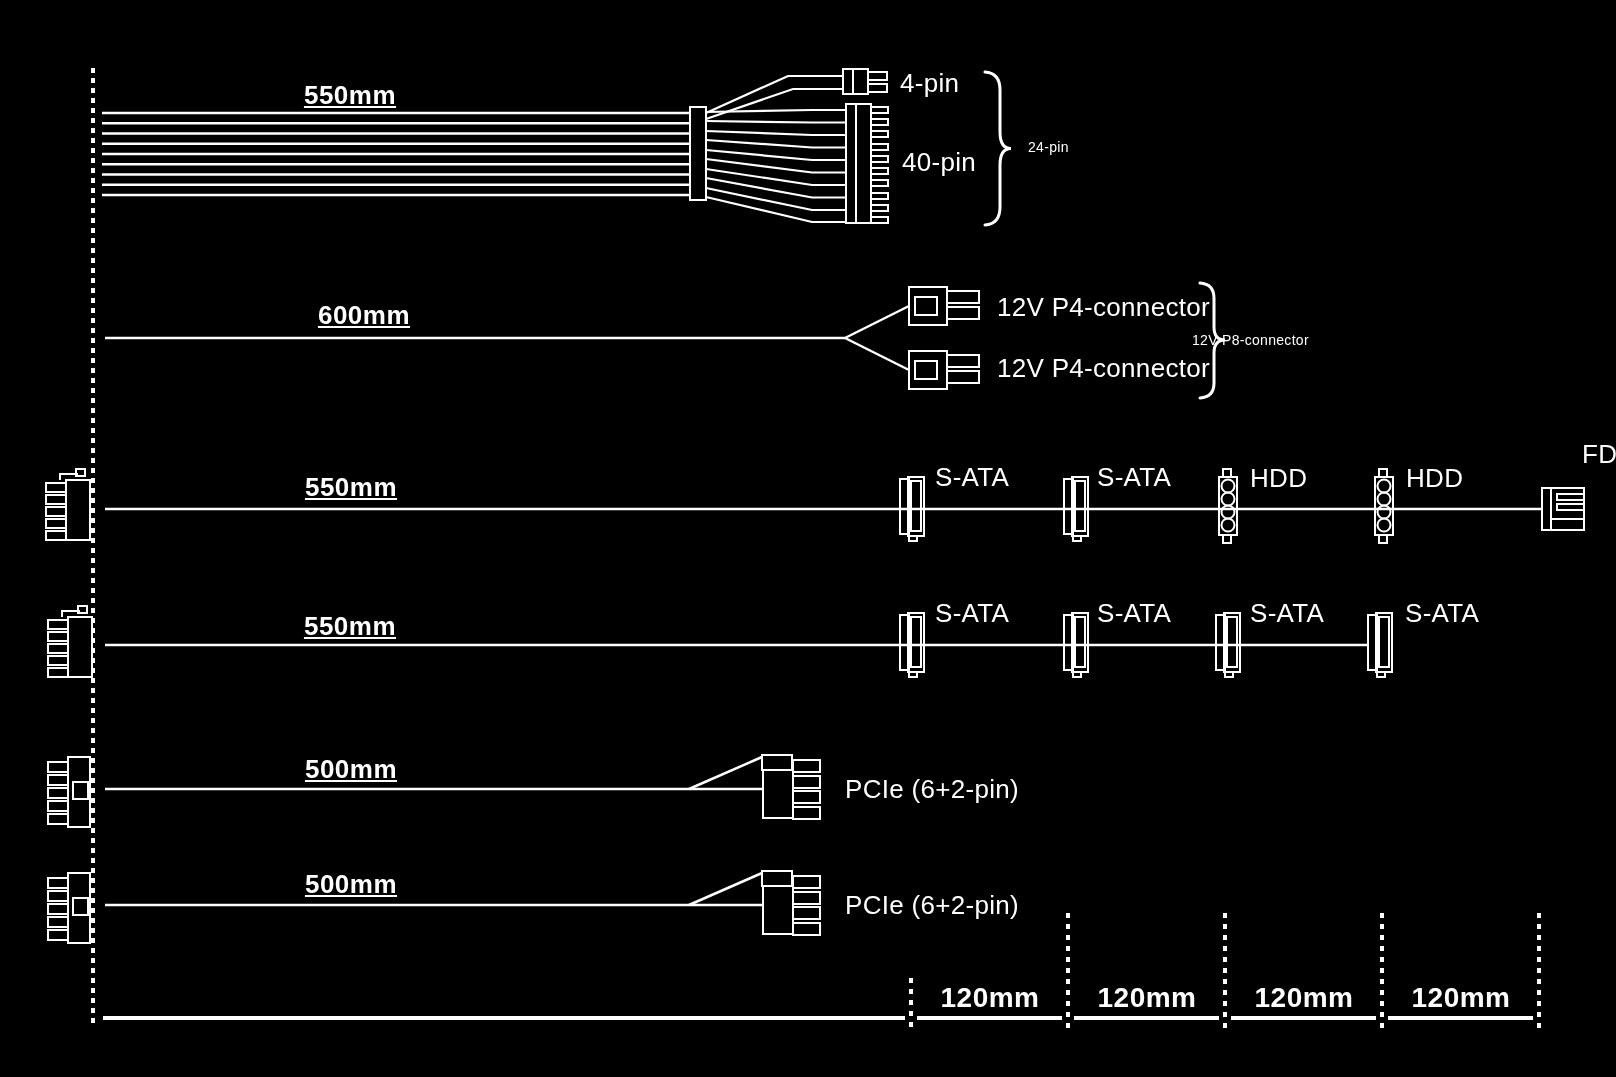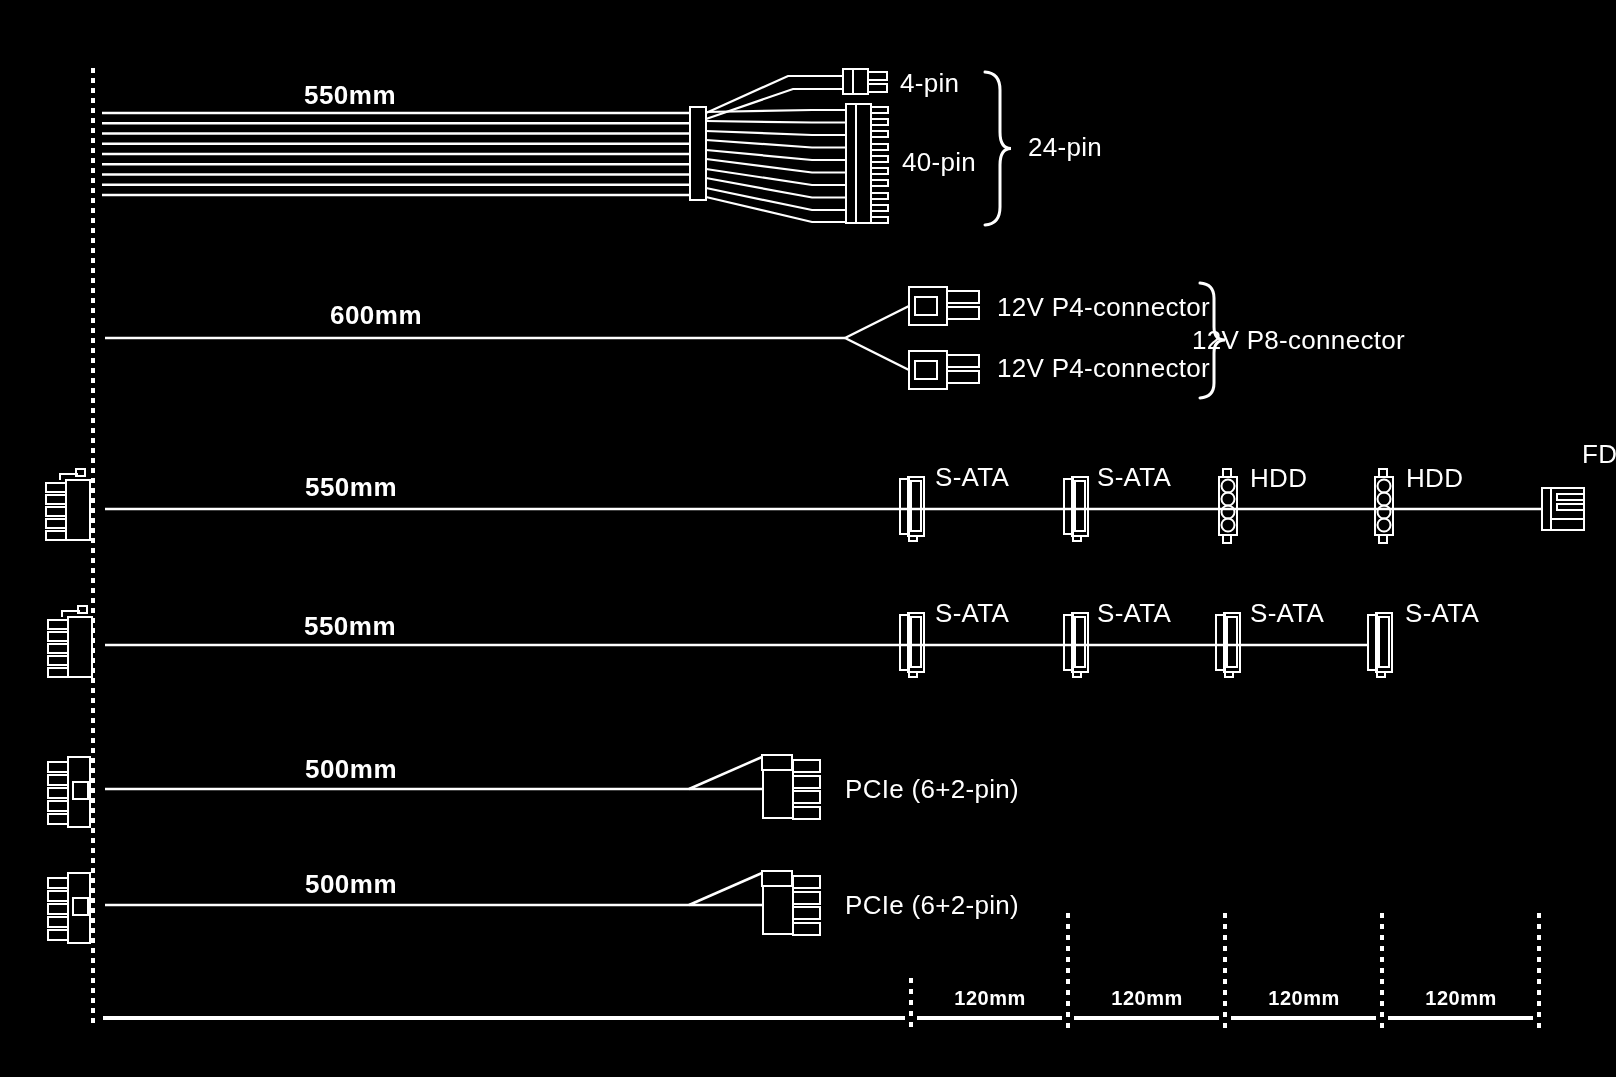--- a/index.html
+++ b/index.html
@@ -1,23 +1,23 @@
 <!DOCTYPE html>
 <html><head>
 <meta charset="utf-8">
 <style>
   html,body{margin:0;padding:0;background:#000;}
   #canvas{position:relative;width:1616px;height:1077px;background:#000;overflow:hidden;
           font-family:"Liberation Sans",sans-serif;}
   #art{position:absolute;left:0;top:0;}
   .lbl{position:absolute;color:#fff;white-space:nowrap;line-height:1;}
-  .len{font-weight:bold;font-size:26px;transform:translate(-50%,-50%);letter-spacing:.5px;}
+  .len{font-weight:bold;font-size:26px;transform:translate(-50%,-50%);letter-spacing:.5px;text-decoration:underline;}
   .con{font-size:26px;transform:translateY(-50%);letter-spacing:.3px;}
-  .grp{font-size:26px;transform:translateY(-50%);letter-spacing:.3px;}
-  .seg{font-weight:bold;font-size:20px;transform:translate(-50%,-50%);letter-spacing:.5px;}
+  .grp{font-size:14px;transform:translateY(-50%);letter-spacing:.3px;}
+  .seg{font-weight:bold;font-size:28px;transform:translate(-50%,-50%);letter-spacing:.5px;}
 </style>
 </head>
 <body>
 
 <div id="canvas">
 
   <svg id="art" width="1616" height="1077" viewBox="0 0 1616 1077">
     <defs>
 
       <symbol id="sata" overflow="visible">
@@ -191,21 +191,21 @@
     <g stroke="#fff" stroke-width="4" stroke-dasharray="5 6">
       <line x1="911" y1="978" x2="911" y2="1032"></line>
       <line x1="1068" y1="913" x2="1068" y2="1032"></line>
       <line x1="1225" y1="913" x2="1225" y2="1032"></line>
       <line x1="1382" y1="913" x2="1382" y2="1032"></line>
       <line x1="1539" y1="913" x2="1539" y2="1032"></line>
     </g>
   </svg>
 
   <div class="lbl len" style="left:350px;top:95px">550mm</div>
-  <div class="lbl len" style="left:376px;top:315px">600mm</div>
+  <div class="lbl len" style="left:364px;top:315px">600mm</div>
   <div class="lbl len" style="left:351px;top:487px">550mm</div>
   <div class="lbl len" style="left:350px;top:626px">550mm</div>
   <div class="lbl len" style="left:351px;top:769px">500mm</div>
   <div class="lbl len" style="left:351px;top:884px">500mm</div>
 
   <div class="lbl con" style="left:900px;top:83px">4-pin</div>
   <div class="lbl con" style="left:902px;top:162px">40-pin</div>
   <div class="lbl grp" style="left:1028px;top:147px">24-pin</div>
 
   <div class="lbl con" style="left:997px;top:307px">12V P4-connector</div>

